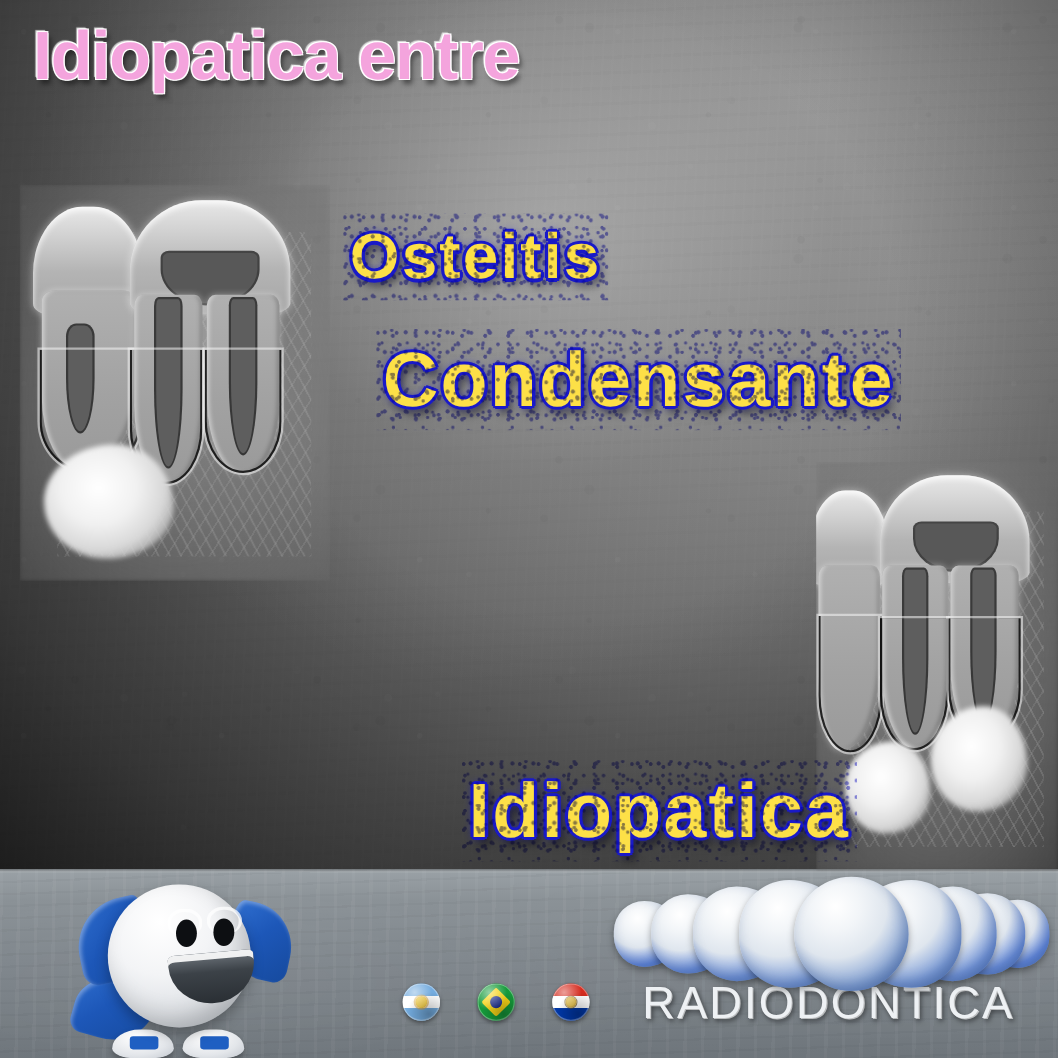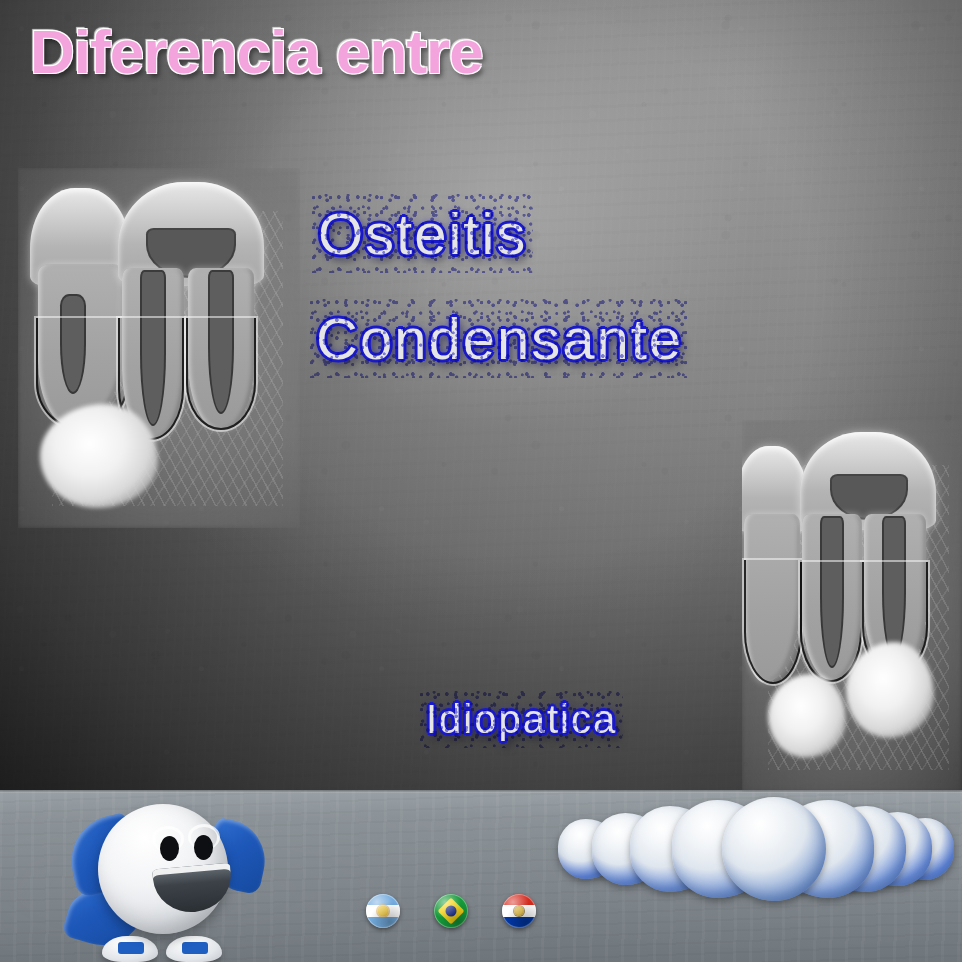--- a/index.html
+++ b/index.html
@@ -78,22 +78,22 @@
     color:#f4a4dd;
     text-shadow:
       -1px -1px 0 #ffffff, 1px -1px 0 #ffffff, -1px 1px 0 #ffffff, 1px 1px 0 #ffffff,
       -2px -2px 1px rgba(255,255,255,.75),
       3px 4px 5px rgba(0,0,0,.45);
     white-space:nowrap;
   }
 
   .kw{
     position:absolute;
-    color:#e5e5e5;
-    font-weight:normal;
+    color:#fde047;
+    font-weight:bold;
     letter-spacing:2px;
     white-space:nowrap;
     text-shadow:
       -2px -2px 0 #1a1ac8, 2px -2px 0 #1a1ac8, -2px 2px 0 #1a1ac8, 2px 2px 0 #1a1ac8,
       -3px 0 0 #1a1ac8, 3px 0 0 #1a1ac8, 0 -3px 0 #1a1ac8, 0 3px 0 #1a1ac8,
       0 0 8px rgba(30,30,210,.85),
       4px 6px 9px rgba(0,0,0,.55);
   }
   
   .kw .grunge{
@@ -107,24 +107,24 @@
       radial-gradient(circle at 41% 17%, #2a2ad0 0 1.6px, transparent 2.2px),
       radial-gradient(circle at 58% 73%, #2a2ad0 0 1.2px, transparent 1.9px),
       radial-gradient(circle at 72% 33%, #2a2ad0 0 1.5px, transparent 2.1px),
       radial-gradient(circle at 87% 66%, #2a2ad0 0 1.1px, transparent 1.8px),
       radial-gradient(circle at 15% 88%, #2a2ad0 0 1.3px, transparent 2px),
       radial-gradient(circle at 64% 6%,  #2a2ad0 0 1.2px, transparent 1.9px);
     background-size:17px 15px,23px 21px,19px 18px,27px 24px,21px 19px,25px 22px,18px 16px,22px 20px;
   }
 
   #kw-osteitis      { left:318px; top:200px;  font-size:58px; }
-  #kw-condensante   { left:316px; top:305px;  font-size:58px; }
+  #kw-condensante   { left:348px; top:305px;  font-size:70px; }
   #kw-vs            { left:470px; top:458px;  font-size:56px; }
   #kw-osteoesclerosis{left:246px; top:595px;  font-size:54px; }
-  #kw-idiopatica    { left:426px; top:697px;  font-size:40px; }
+  #kw-idiopatica    { left:426px; top:697px;  font-size:70px; }
 
   
   .xray{position:absolute;overflow:hidden;}
   #xray-left  { left:18px;  top:168px; width:282px; height:360px; }
   #xray-right { left:742px; top:420px; width:220px; height:372px; }
 
   .xray-bg{
     position:absolute;inset:0;
     background:
       radial-gradient(ellipse 120% 120% at 50% 55%, rgba(150,150,150,.65) 0%, rgba(110,110,110,.35) 55%, rgba(0,0,0,0) 80%);
@@ -305,21 +305,21 @@
       <div class="pulp" style="left:80px;top:98px;width:20px;height:148px;"></div>
       <div class="pulp" style="left:142px;top:98px;width:20px;height:138px;"></div>
       <div class="lamina" style="left:58px;top:142px;width:62px;height:120px;"></div>
       <div class="lamina" style="left:120px;top:142px;width:66px;height:112px;"></div>
     </div>
 
     <div class="lesion" style="left:26px;top:254px;width:78px;height:84px;"></div>
     <div class="lesion" style="left:104px;top:222px;width:88px;height:96px;"></div>
   </div>
 
-  <div class="title-es">Diferencia entre</div>
+  <div class="title-es">Idiopatica entre</div>
 
   <div class="kw" id="kw-osteitis">
     <span>Osteitis</span>
     <span class="grunge"></span>
   </div>
   <div class="kw" id="kw-condensante">
     <span>Condensante</span>
     <span class="grunge"></span>
   </div>
   <div class="kw" id="kw-idiopatica">
@@ -364,15 +364,16 @@
         <div class="orb" style="left: 6px; width: 60px; height: 60px; border-radius: 50% 58% 58% 50% / 50%; background: radial-gradient(circle at 36% 26%, rgb(255, 255, 255) 0%, rgb(242, 245, 248) 22%, rgb(223, 230, 238) 46%, rgb(108, 145, 229) 72%, rgb(82, 120, 186) 100%); box-shadow: rgba(20, 50, 110, 0.3) -4px -6px 12px inset, rgba(0, 0, 0, 0.35) 0px 3px 7px; z-index: 10;"></div>
         <div class="orb" style="left: 40px; width: 72px; height: 72px; border-radius: 50% 58% 58% 50% / 50%; background: radial-gradient(circle at 36% 26%, rgb(255, 255, 255) 0%, rgb(242, 245, 248) 22%, rgb(223, 230, 238) 46%, rgb(115, 150, 225) 72%, rgb(78, 116, 183) 100%); box-shadow: rgba(20, 50, 110, 0.3) -4px -6px 12px inset, rgba(0, 0, 0, 0.35) 0px 3px 7px; z-index: 13;"></div>
         <div class="orb" style="left: 78px; width: 86px; height: 86px; border-radius: 50% 58% 58% 50% / 50%; background: radial-gradient(circle at 36% 26%, rgb(255, 255, 255) 0%, rgb(242, 245, 248) 22%, rgb(223, 230, 238) 46%, rgb(122, 155, 221) 72%, rgb(74, 112, 180) 100%); box-shadow: rgba(20, 50, 110, 0.3) -4px -6px 12px inset, rgba(0, 0, 0, 0.35) 0px 3px 7px; z-index: 15;"></div>
         <div class="orb" style="left: 120px; width: 98px; height: 98px; border-radius: 50% 58% 58% 50% / 50%; background: radial-gradient(circle at 36% 26%, rgb(255, 255, 255) 0%, rgb(242, 245, 248) 22%, rgb(223, 230, 238) 46%, rgb(129, 160, 217) 72%, rgb(70, 108, 177) 100%); box-shadow: rgba(20, 50, 110, 0.3) -4px -6px 12px inset, rgba(0, 0, 0, 0.35) 0px 3px 7px; z-index: 18;"></div>
         <div class="orb" style="left: 170px; width: 104px; height: 104px; border-radius: 50%; background: radial-gradient(circle at 36% 26%, rgb(255, 255, 255) 0%, rgb(242, 245, 248) 22%, rgb(223, 230, 238) 46%, rgb(136, 165, 213) 72%, rgb(66, 104, 174) 100%); box-shadow: rgba(20, 50, 110, 0.3) -4px -6px 12px inset, rgba(0, 0, 0, 0.35) 0px 3px 7px; z-index: 20;"></div>
         <div class="orb" style="left: 224px; width: 98px; height: 98px; border-radius: 58% 50% 50% 58% / 50%; background: radial-gradient(circle at 36% 26%, rgb(255, 255, 255) 0%, rgb(242, 245, 248) 22%, rgb(223, 230, 238) 46%, rgb(129, 160, 217) 72%, rgb(70, 108, 177) 100%); box-shadow: rgba(20, 50, 110, 0.3) -4px -6px 12px inset, rgba(0, 0, 0, 0.35) 0px 3px 7px; z-index: 18;"></div>
         <div class="orb" style="left: 268px; width: 86px; height: 86px; border-radius: 58% 50% 50% 58% / 50%; background: radial-gradient(circle at 36% 26%, rgb(255, 255, 255) 0%, rgb(242, 245, 248) 22%, rgb(223, 230, 238) 46%, rgb(122, 155, 221) 72%, rgb(74, 112, 180) 100%); box-shadow: rgba(20, 50, 110, 0.3) -4px -6px 12px inset, rgba(0, 0, 0, 0.35) 0px 3px 7px; z-index: 15;"></div>
         <div class="orb" style="left: 306px; width: 74px; height: 74px; border-radius: 58% 50% 50% 58% / 50%; background: radial-gradient(circle at 36% 26%, rgb(255, 255, 255) 0%, rgb(242, 245, 248) 22%, rgb(223, 230, 238) 46%, rgb(115, 150, 225) 72%, rgb(78, 116, 183) 100%); box-shadow: rgba(20, 50, 110, 0.3) -4px -6px 12px inset, rgba(0, 0, 0, 0.35) 0px 3px 7px; z-index: 13;"></div>
         <div class="orb" style="left: 340px; width: 62px; height: 62px; border-radius: 58% 50% 50% 58% / 50%; background: radial-gradient(circle at 36% 26%, rgb(255, 255, 255) 0%, rgb(242, 245, 248) 22%, rgb(223, 230, 238) 46%, rgb(108, 145, 229) 72%, rgb(82, 120, 186) 100%); box-shadow: rgba(20, 50, 110, 0.3) -4px -6px 12px inset, rgba(0, 0, 0, 0.35) 0px 3px 7px; z-index: 10;"></div>
       </div>
+    <div class="brand-name">RADIODONTICA</div>
   </div>
 
 </div>
 
 </body></html>

